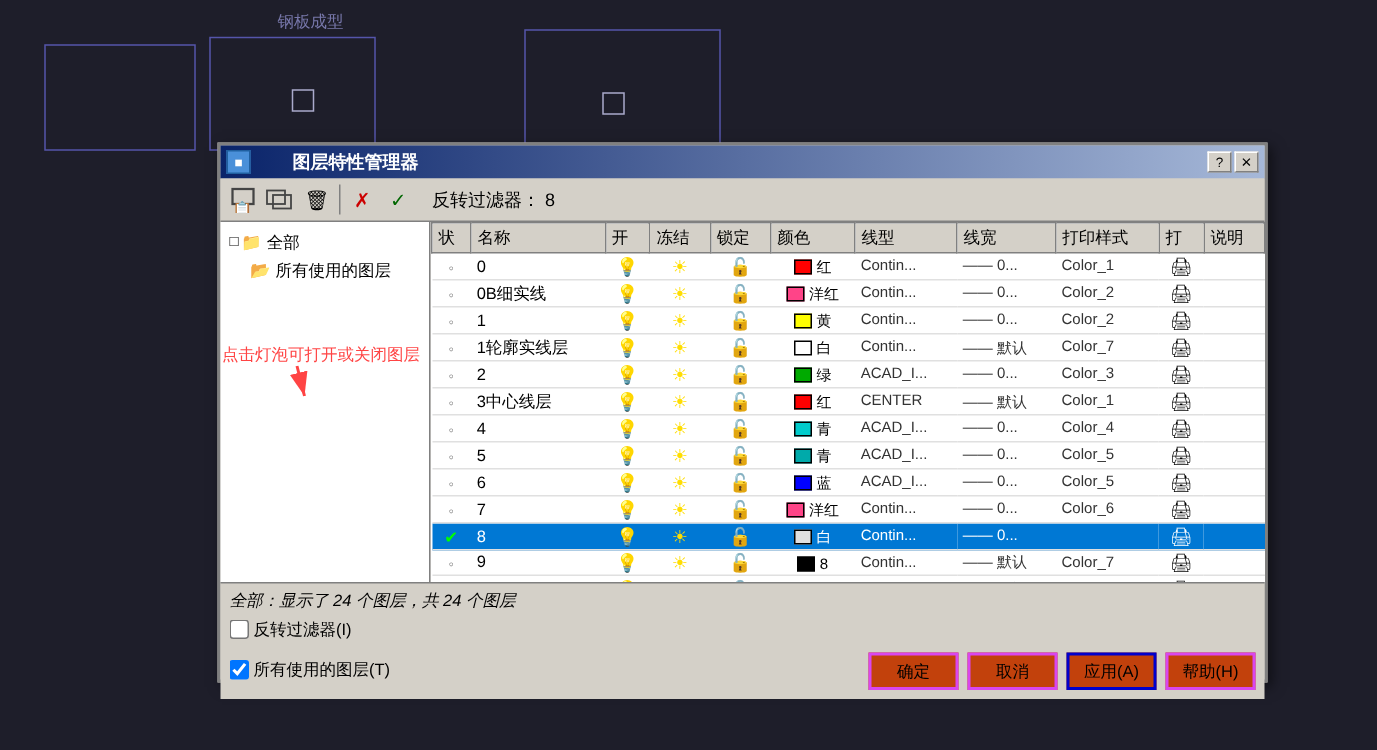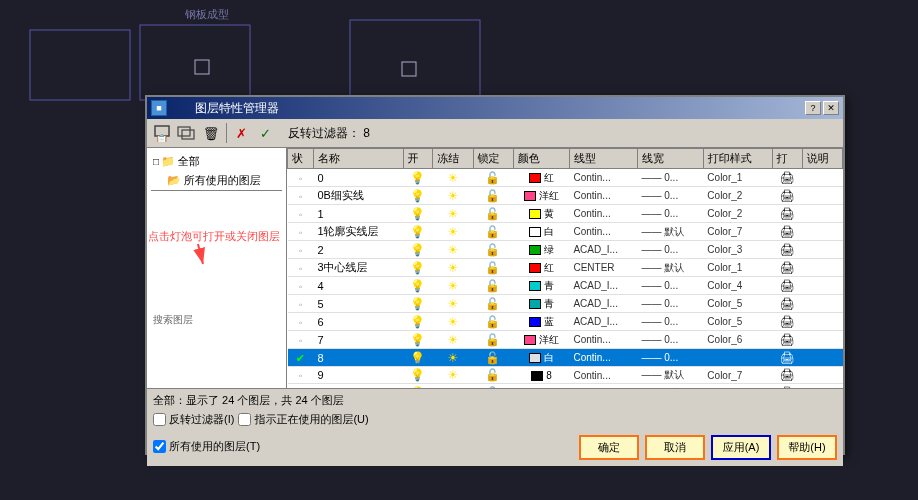--- a/index.html
+++ b/index.html
@@ -55,21 +55,21 @@
       background: #4a90d9;
       border: 1px solid #2060a0;
       display: flex; align-items: center; justify-content: center;
       font-size: 9px;
       color: white;
     }
 
     .title-text {
       font-size: 12px;
       color: white;
-      font-weight: normal;
+      font-weight: bold;
       padding-left: 24px;
     }
 
     .title-buttons {
       display: flex;
       gap: 2px;
     }
 
     .title-btn {
       width: 16px;
@@ -211,20 +211,21 @@
     
     .bottom-area {
       padding: 4px 6px;
       border-top: 1px solid #808080;
       background: #d4d0c8;
     }
 
     .status-text {
       font-size: 11px;
       margin-bottom: 4px;
+      font-style: italic;
     }
 
     .checkbox-row {
       display: flex;
       align-items: center;
       gap: 4px;
       margin-bottom: 4px;
     }
 
     .checkbox-item {
@@ -236,22 +237,22 @@
 
     .buttons-row {
       display: flex;
       justify-content: flex-end;
       gap: 6px;
       padding: 4px 0 2px 0;
     }
 
     .dialog-btn {
       padding: 3px 8px;
-      background: #fef9c3;
-      border: 2px solid #f97316;
+      background: #c2410c;
+      border: 2px solid #d946ef;
       font-size: 11px;
       cursor: pointer;
       min-width: 60px;
       text-align: center;
     }
 
     .dialog-btn.apply {
       border-color: #0000cc;
     }
 
@@ -350,23 +351,20 @@
 
     <div class="left-panel">
       <div class="tree-item">
         <span class="tree-expand">□</span>
         <span class="tree-icon">📁</span>
         <span class="tree-label">全部</span>
       </div>
       <div class="tree-item" style="padding-left: 16px;">
         <span class="tree-icon">📂</span>
         <span class="tree-label">所有使用的图层</span>
-      </div>
-      <div class="search-area">
-        <div style="font-size:10px;color:#666;margin-top:120px;">搜索图层</div>
       </div>
     </div>
 
     <div class="right-panel">
       <table class="layer-table">
         <thead>
           <tr>
             <th>状</th>
             <th>名称</th>
             <th>开</th>
@@ -555,24 +553,20 @@
     </div>
   </div>
 
   <div class="bottom-area">
     <div class="status-text">全部：显示了 24 个图层，共 24 个图层</div>
     <div class="checkbox-row">
       <label class="checkbox-item">
         <input type="checkbox" style="">
         <span>反转过滤器(I)</span>
       </label>
-      <label class="checkbox-item">
-        <input type="checkbox" style="">
-        <span>指示正在使用的图层(U)</span>
-      </label>
     </div>
     <div style="display:flex; justify-content:space-between; align-items:center;">
       <label class="checkbox-item">
         <input type="checkbox" checked="" style="">
         <span>所有使用的图层(T)</span>
       </label>
       <div class="buttons-row">
         <button class="dialog-btn">确定</button>
         <button class="dialog-btn">取消</button>
         <button class="dialog-btn apply">应用(A)</button>

